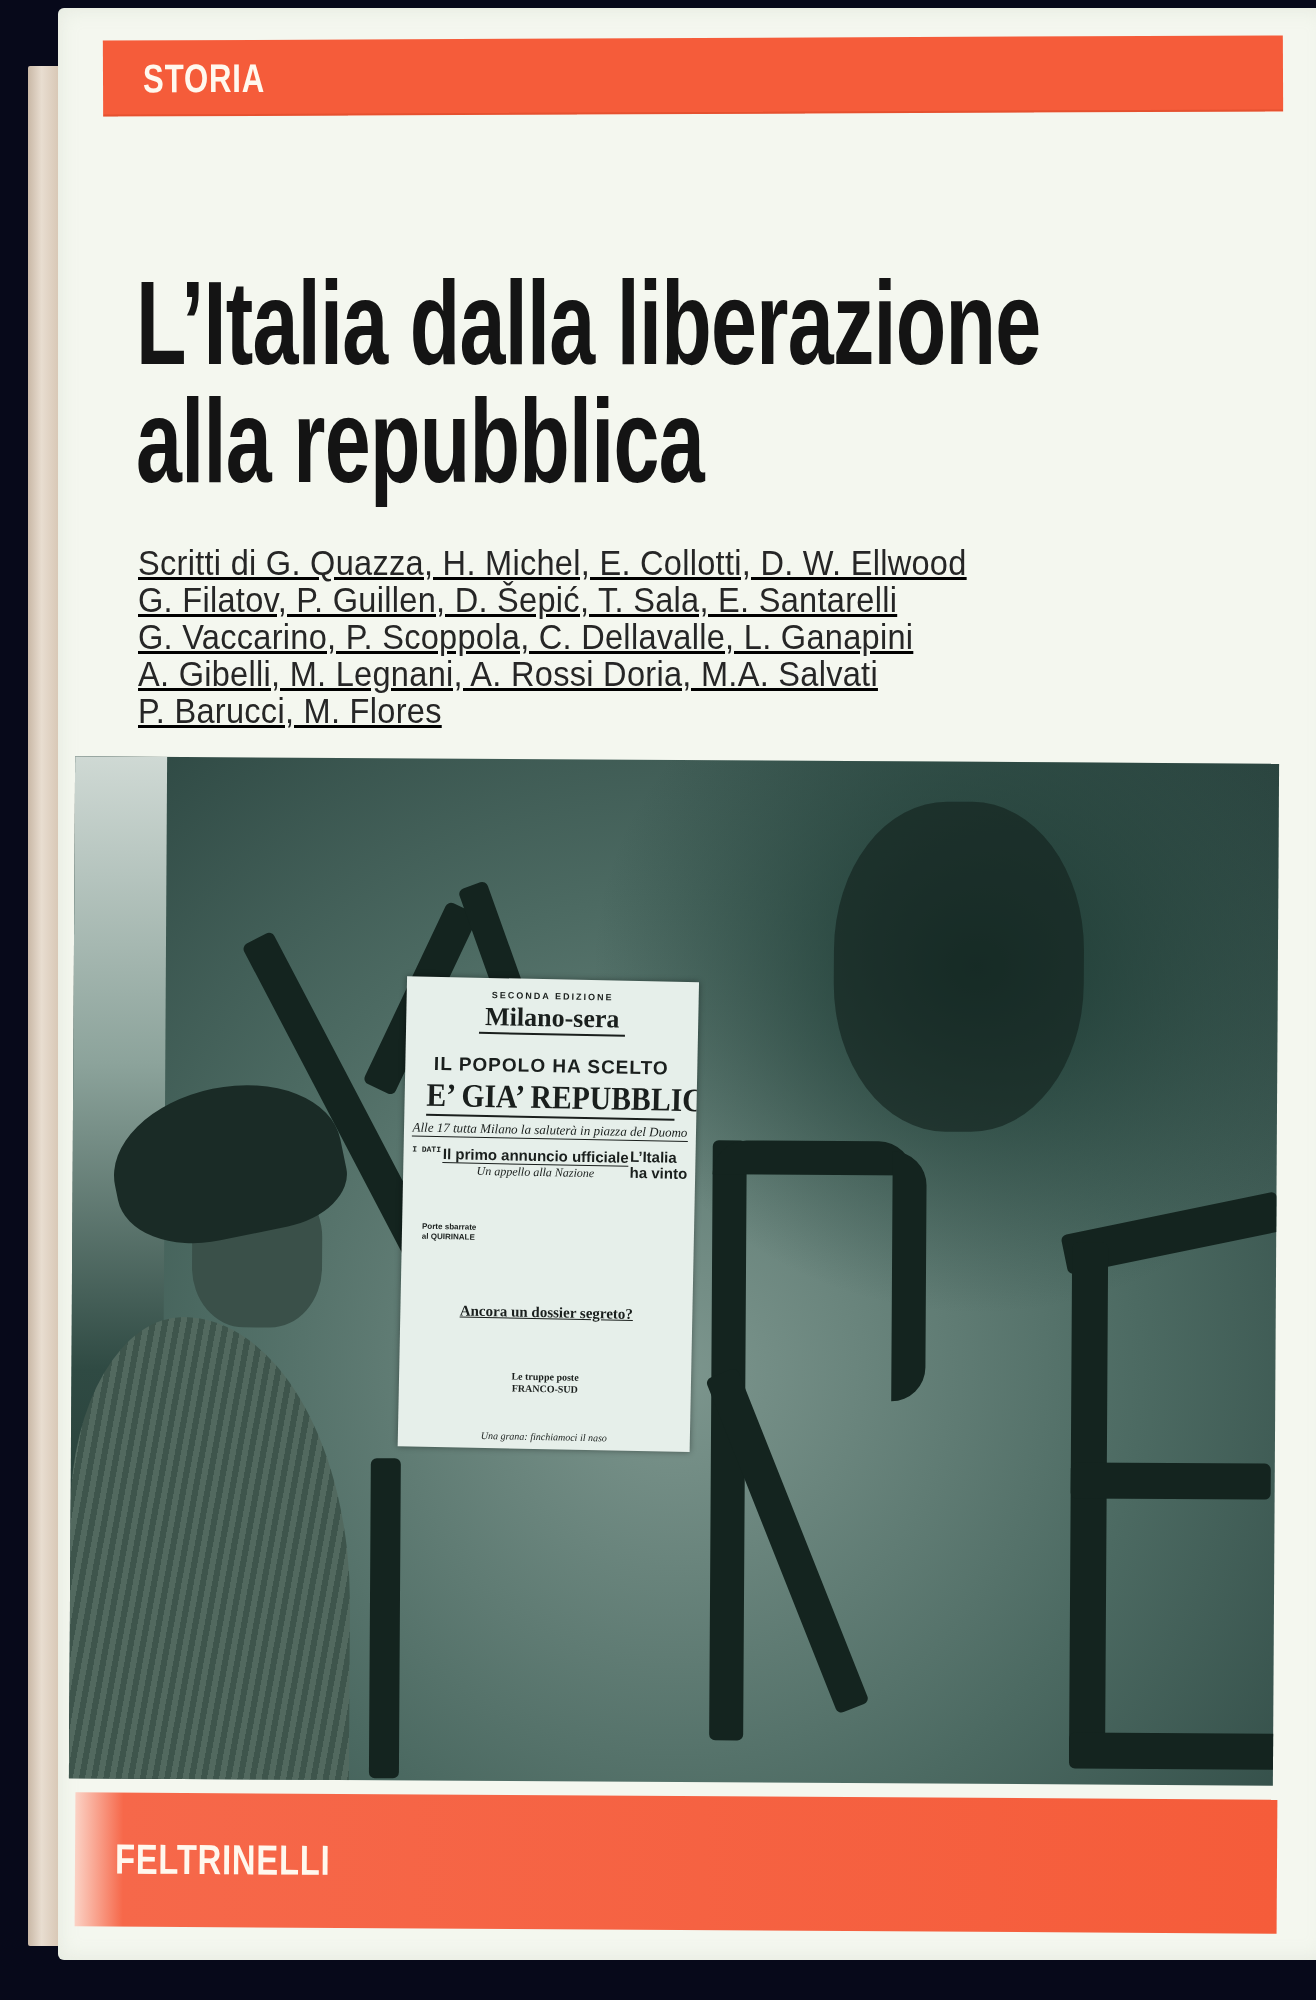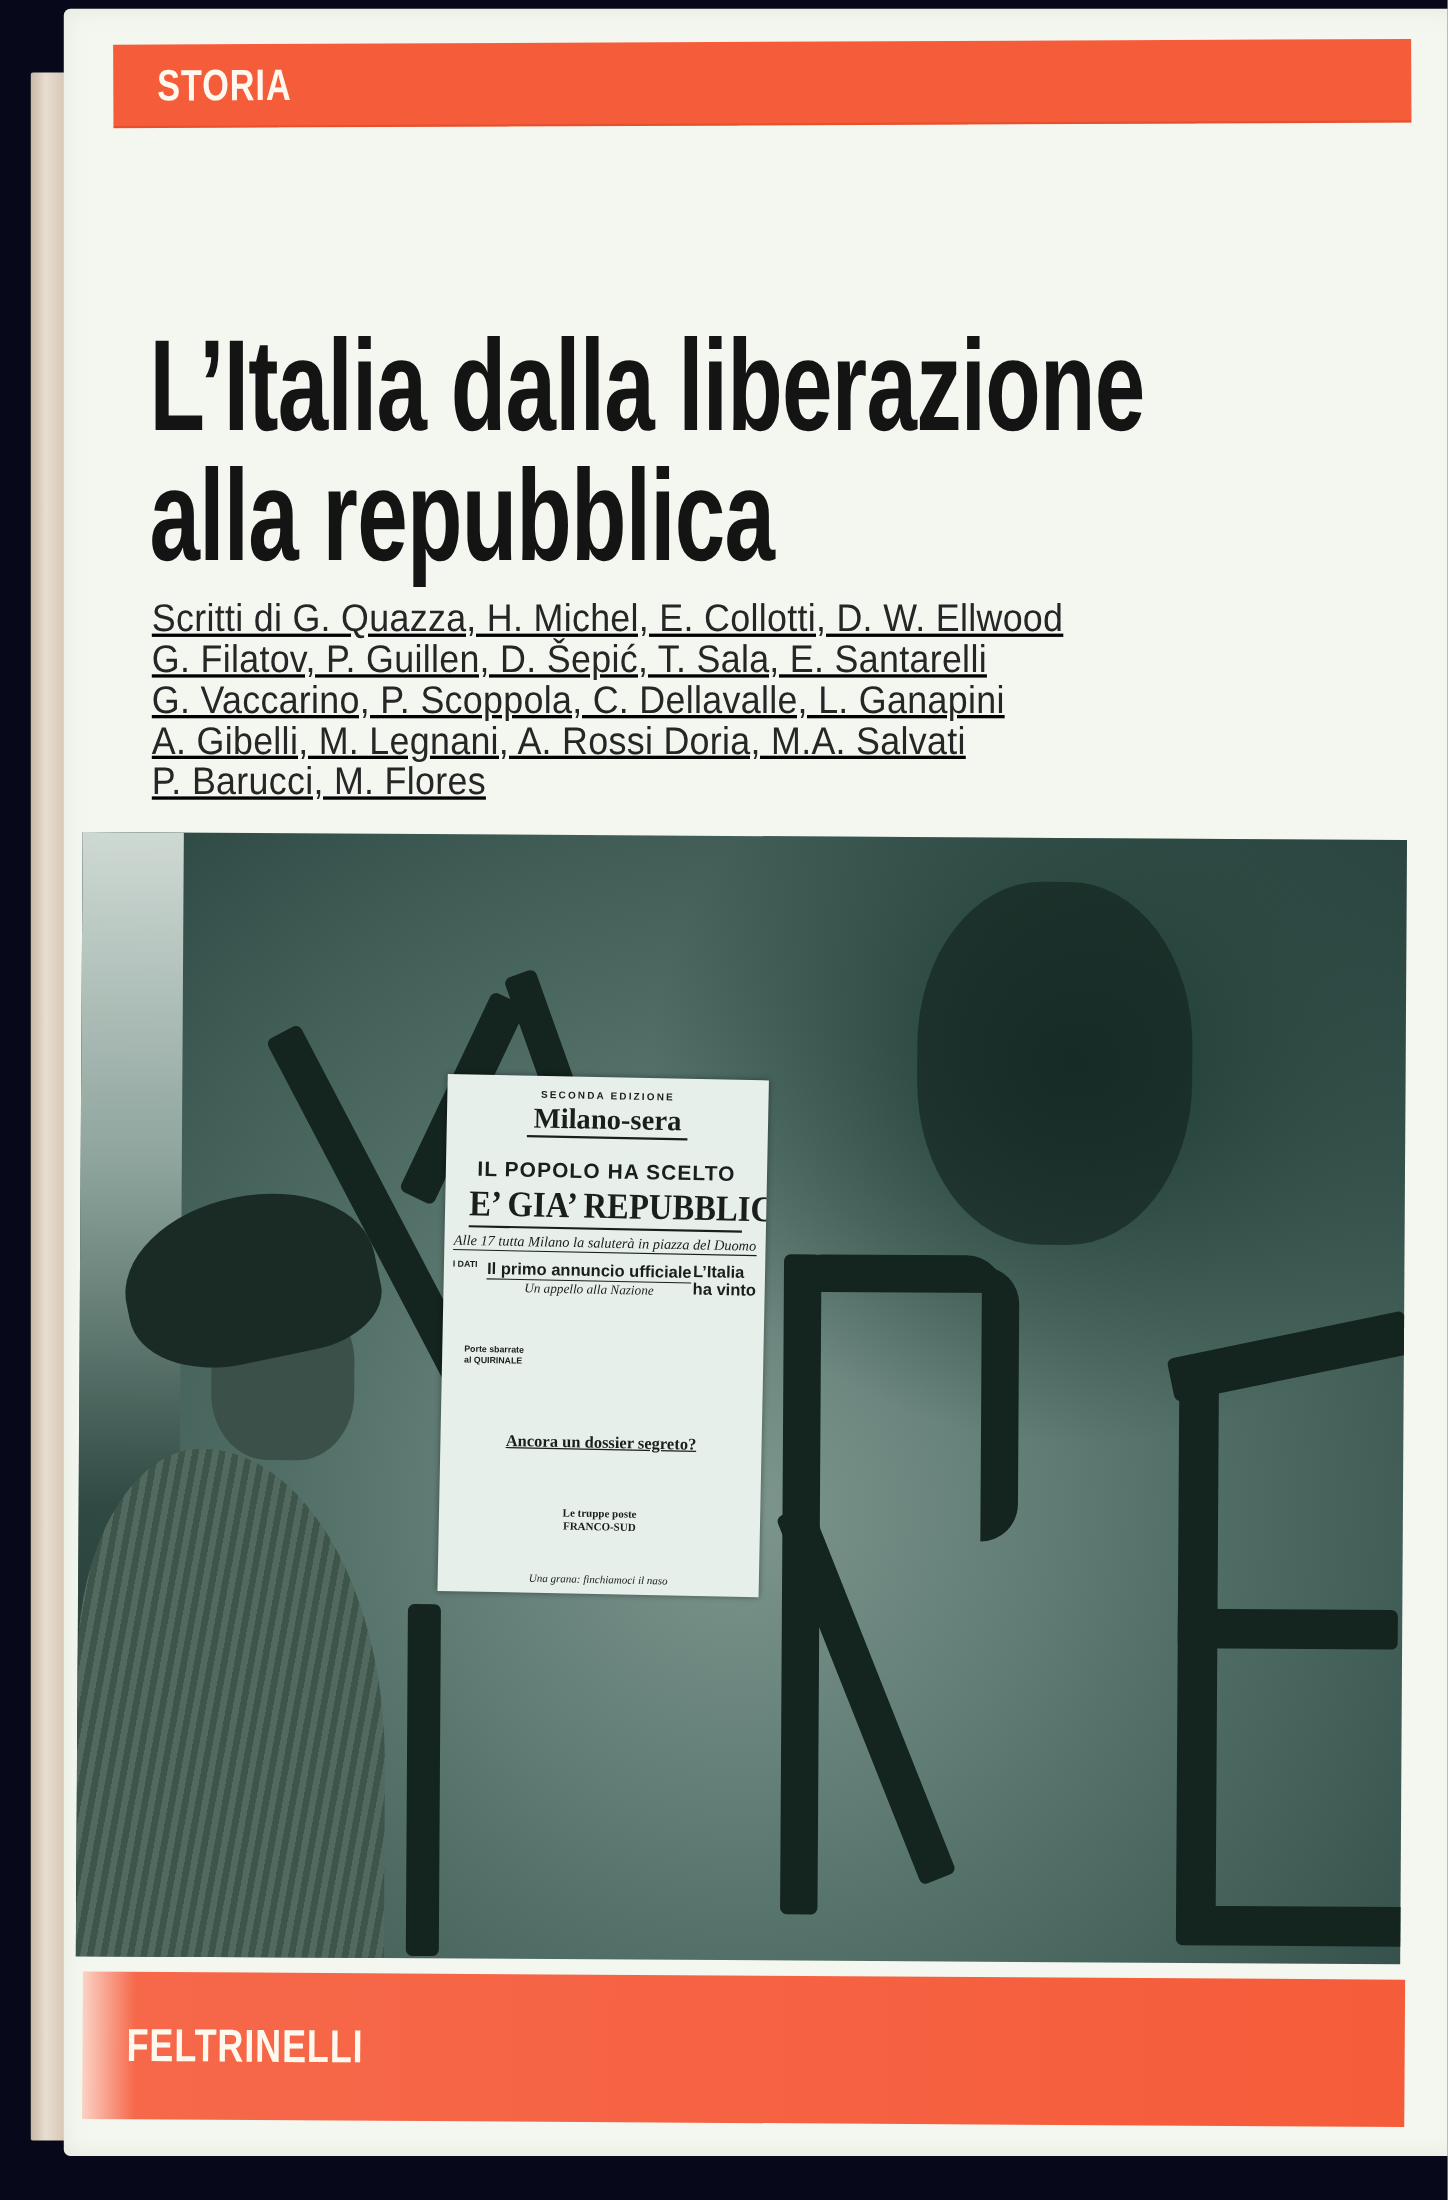--- a/index.html
+++ b/index.html
@@ -31,21 +31,21 @@
     display: flex; align-items: center;
     color: #fff8ee;
     font-family: "Liberation Sans", sans-serif;
     font-weight: 700;
     font-size: 40px;
     letter-spacing: 1px;
     transform: scaleX(0.78);
     transform-origin: left center;
   }
   .title-block {
-    position: absolute; left: 78px; top: 284px; width: 1120px;
+    position: absolute; left: 78px; top: 256px; width: 1120px;
   }
   .title-line {
     font-family: "Liberation Sans", sans-serif;
     font-weight: 700;
     font-size: 118px;
     line-height: 118px;
     color: #141414;
     white-space: nowrap;
     transform: scaleX(0.7);
     transform-origin: left center;
@@ -104,21 +104,21 @@
     color: #1a1f1d;
     text-align: center;
     overflow: hidden;
   }
   .np-edition { font-size: 9px; letter-spacing: 2px; margin-top: 12px; font-weight: 700; font-family: "Liberation Sans", sans-serif; }
   .np-masthead { font-size: 26px; font-weight: 700; margin-top: 2px; border-bottom: 2px solid #1a1f1d; display: inline-block; padding: 0 6px; }
   .np-kicker { font-family: "Liberation Sans", sans-serif; font-weight: 700; font-size: 19px; margin-top: 20px; letter-spacing: 1px; }
   .np-headline { font-weight: 700; font-size: 33px; margin: 2px 8px 0; border-bottom: 2px solid #1a1f1d; transform: scaleX(0.9); white-space: nowrap; }
   .np-sub { font-style: italic; font-size: 13px; margin: 4px 8px; border-bottom: 1px solid #1a1f1d; white-space: nowrap; }
   .np-row { display: flex; justify-content: space-between; align-items: flex-start; padding: 4px 8px; }
-  .np-small { font-size: 8px; font-weight: 700; font-family: Liberation Sans, sans-serif; text-align: left; width: 30px; }
+  .np-small { font-size: 8px; font-weight: 700; font-family: Liberation Mono, monospace; text-align: center; width: 30px; }
   .np-mid { font-family: "Liberation Sans", sans-serif; font-weight: 700; font-size: 15px; border-bottom: 1px solid #1a1f1d; }
   .np-right { font-family: "Liberation Sans", sans-serif; font-weight: 700; font-size: 15px; text-align: left; line-height: 16px; }
   .np-appeal { font-style: italic; font-size: 12px; margin-top: 0; }
   .np-side { font-family: "Liberation Sans", sans-serif; font-size: 8px; font-weight: 700; text-align: left; margin: 40px 0 0 20px; line-height: 10px; }
   .np-question { font-size: 15px; font-weight: 700; margin-top: 60px; text-decoration: underline; }
   .np-bottom1 { font-size: 10px; font-weight: 700; margin-top: 50px; line-height: 12px; }
   .np-bottom2 { font-size: 10px; font-style: italic; margin-top: 36px; }
 
   .band-bottom {
     position: absolute; left: 17px; top: 1788px; width: 1202px; height: 134px;

